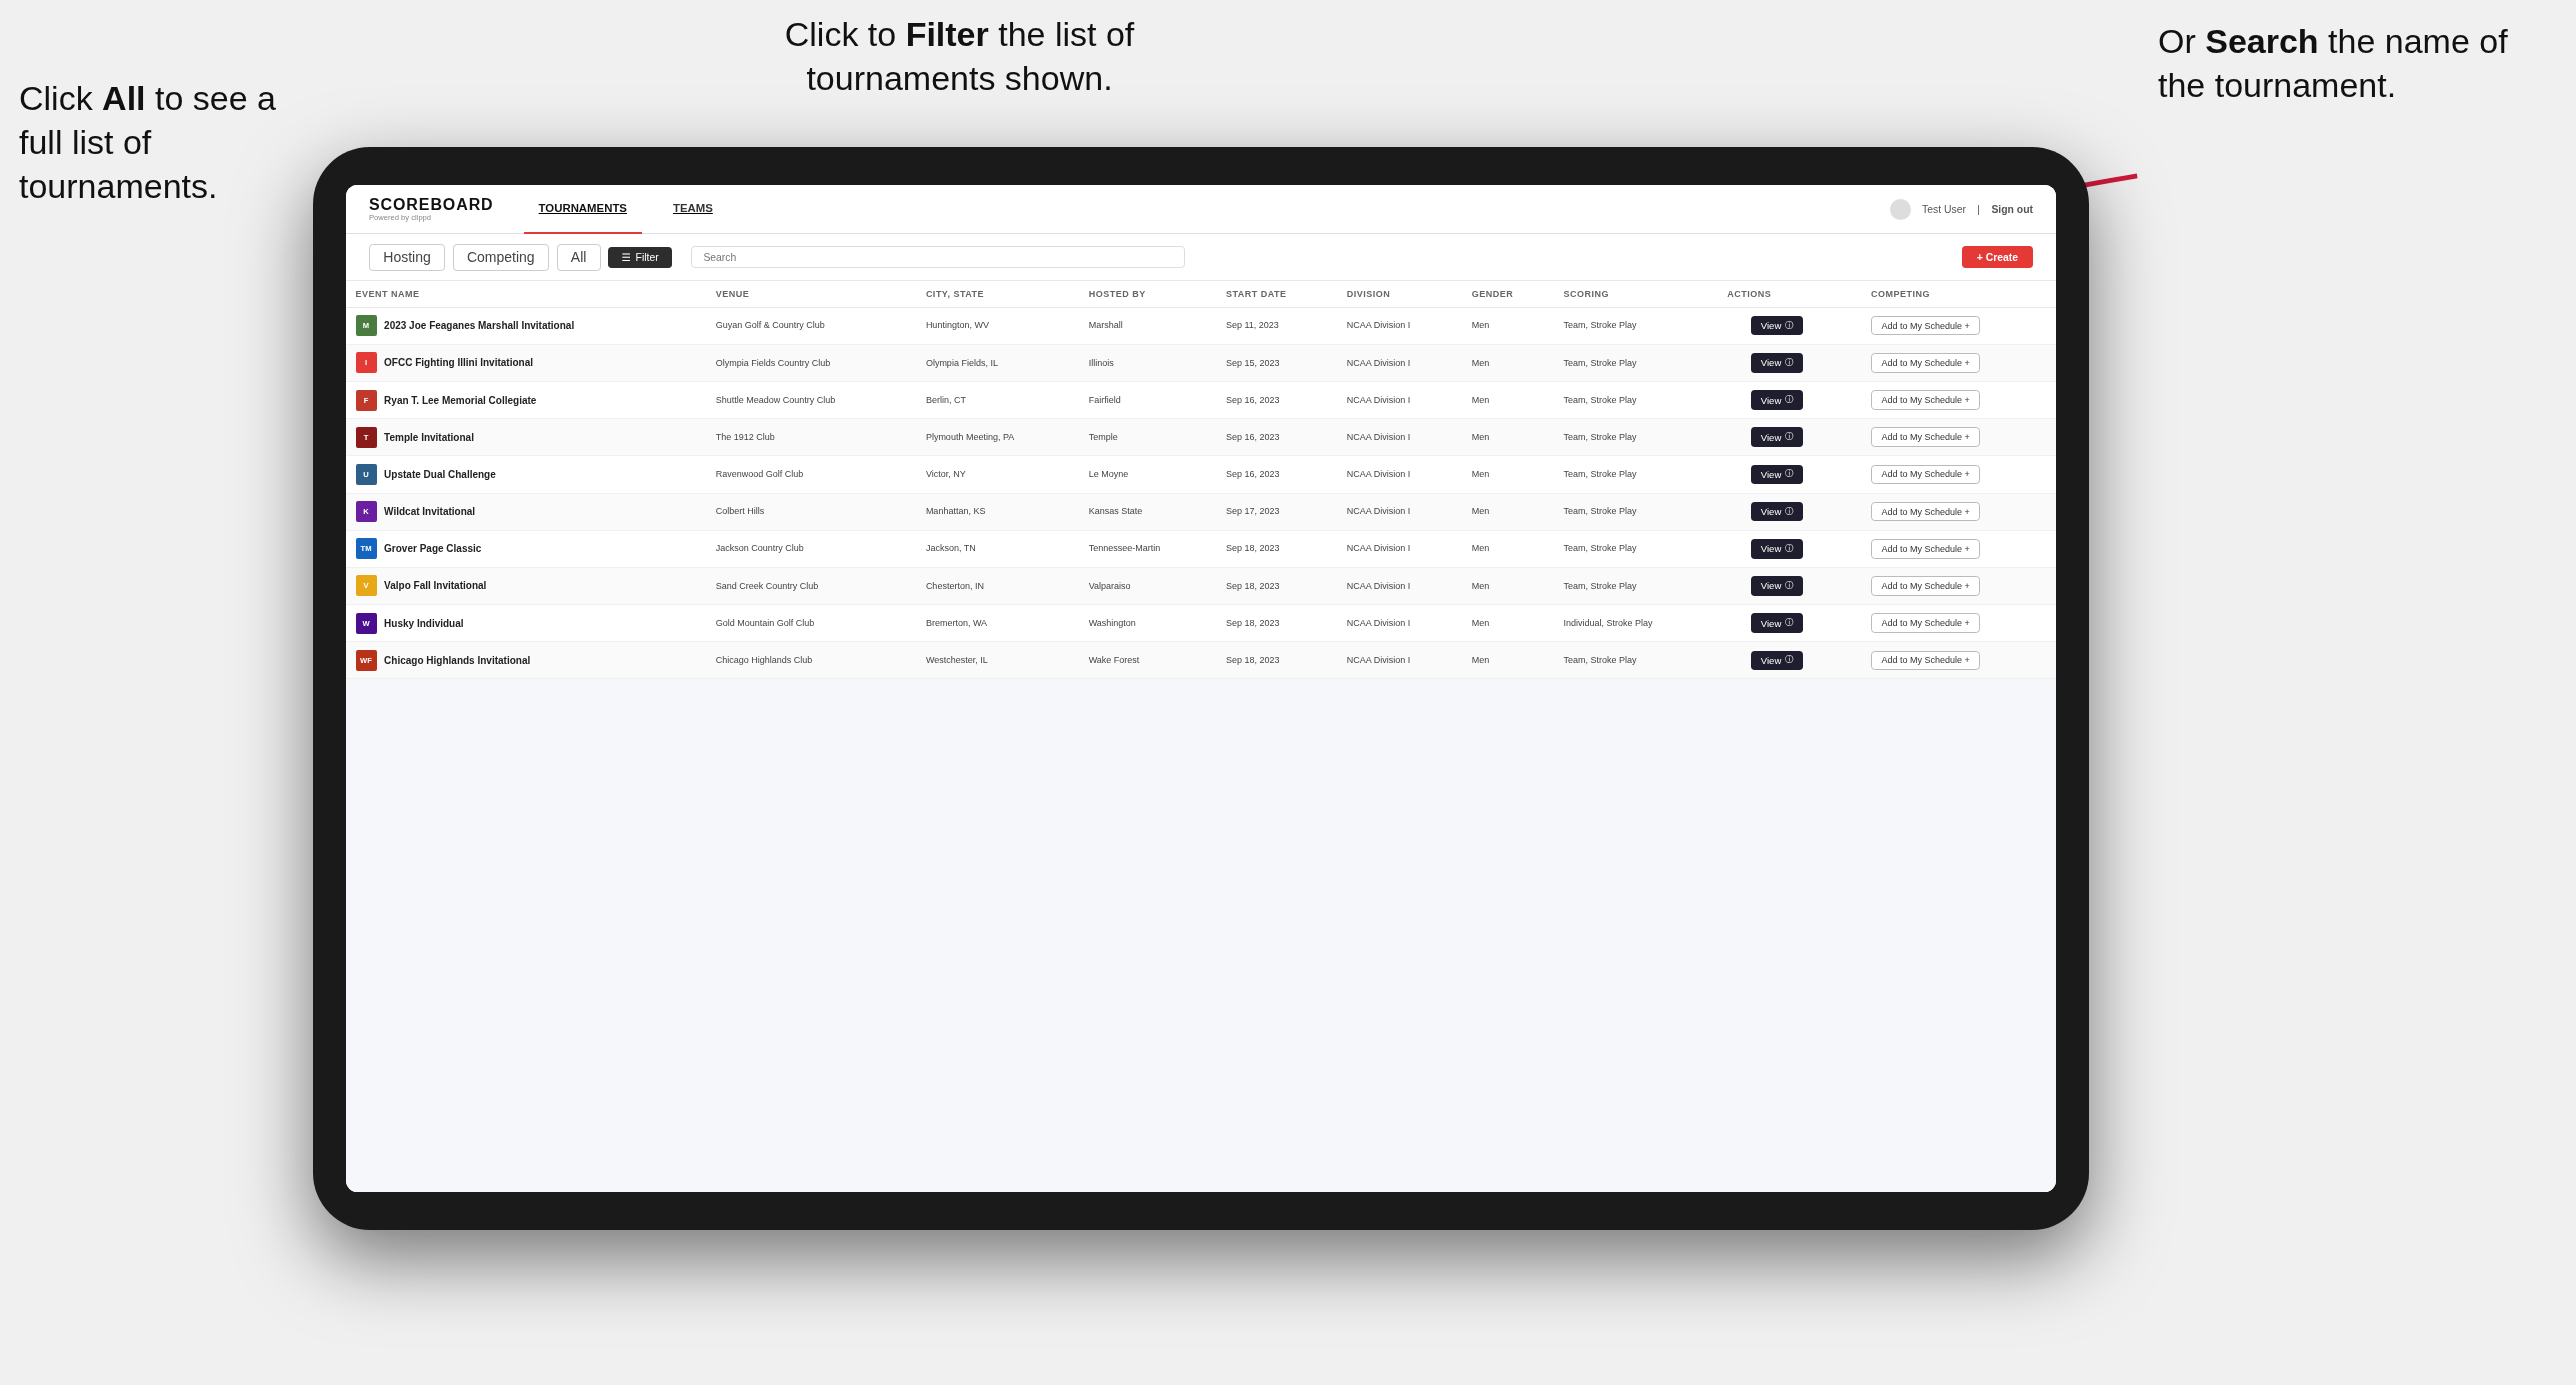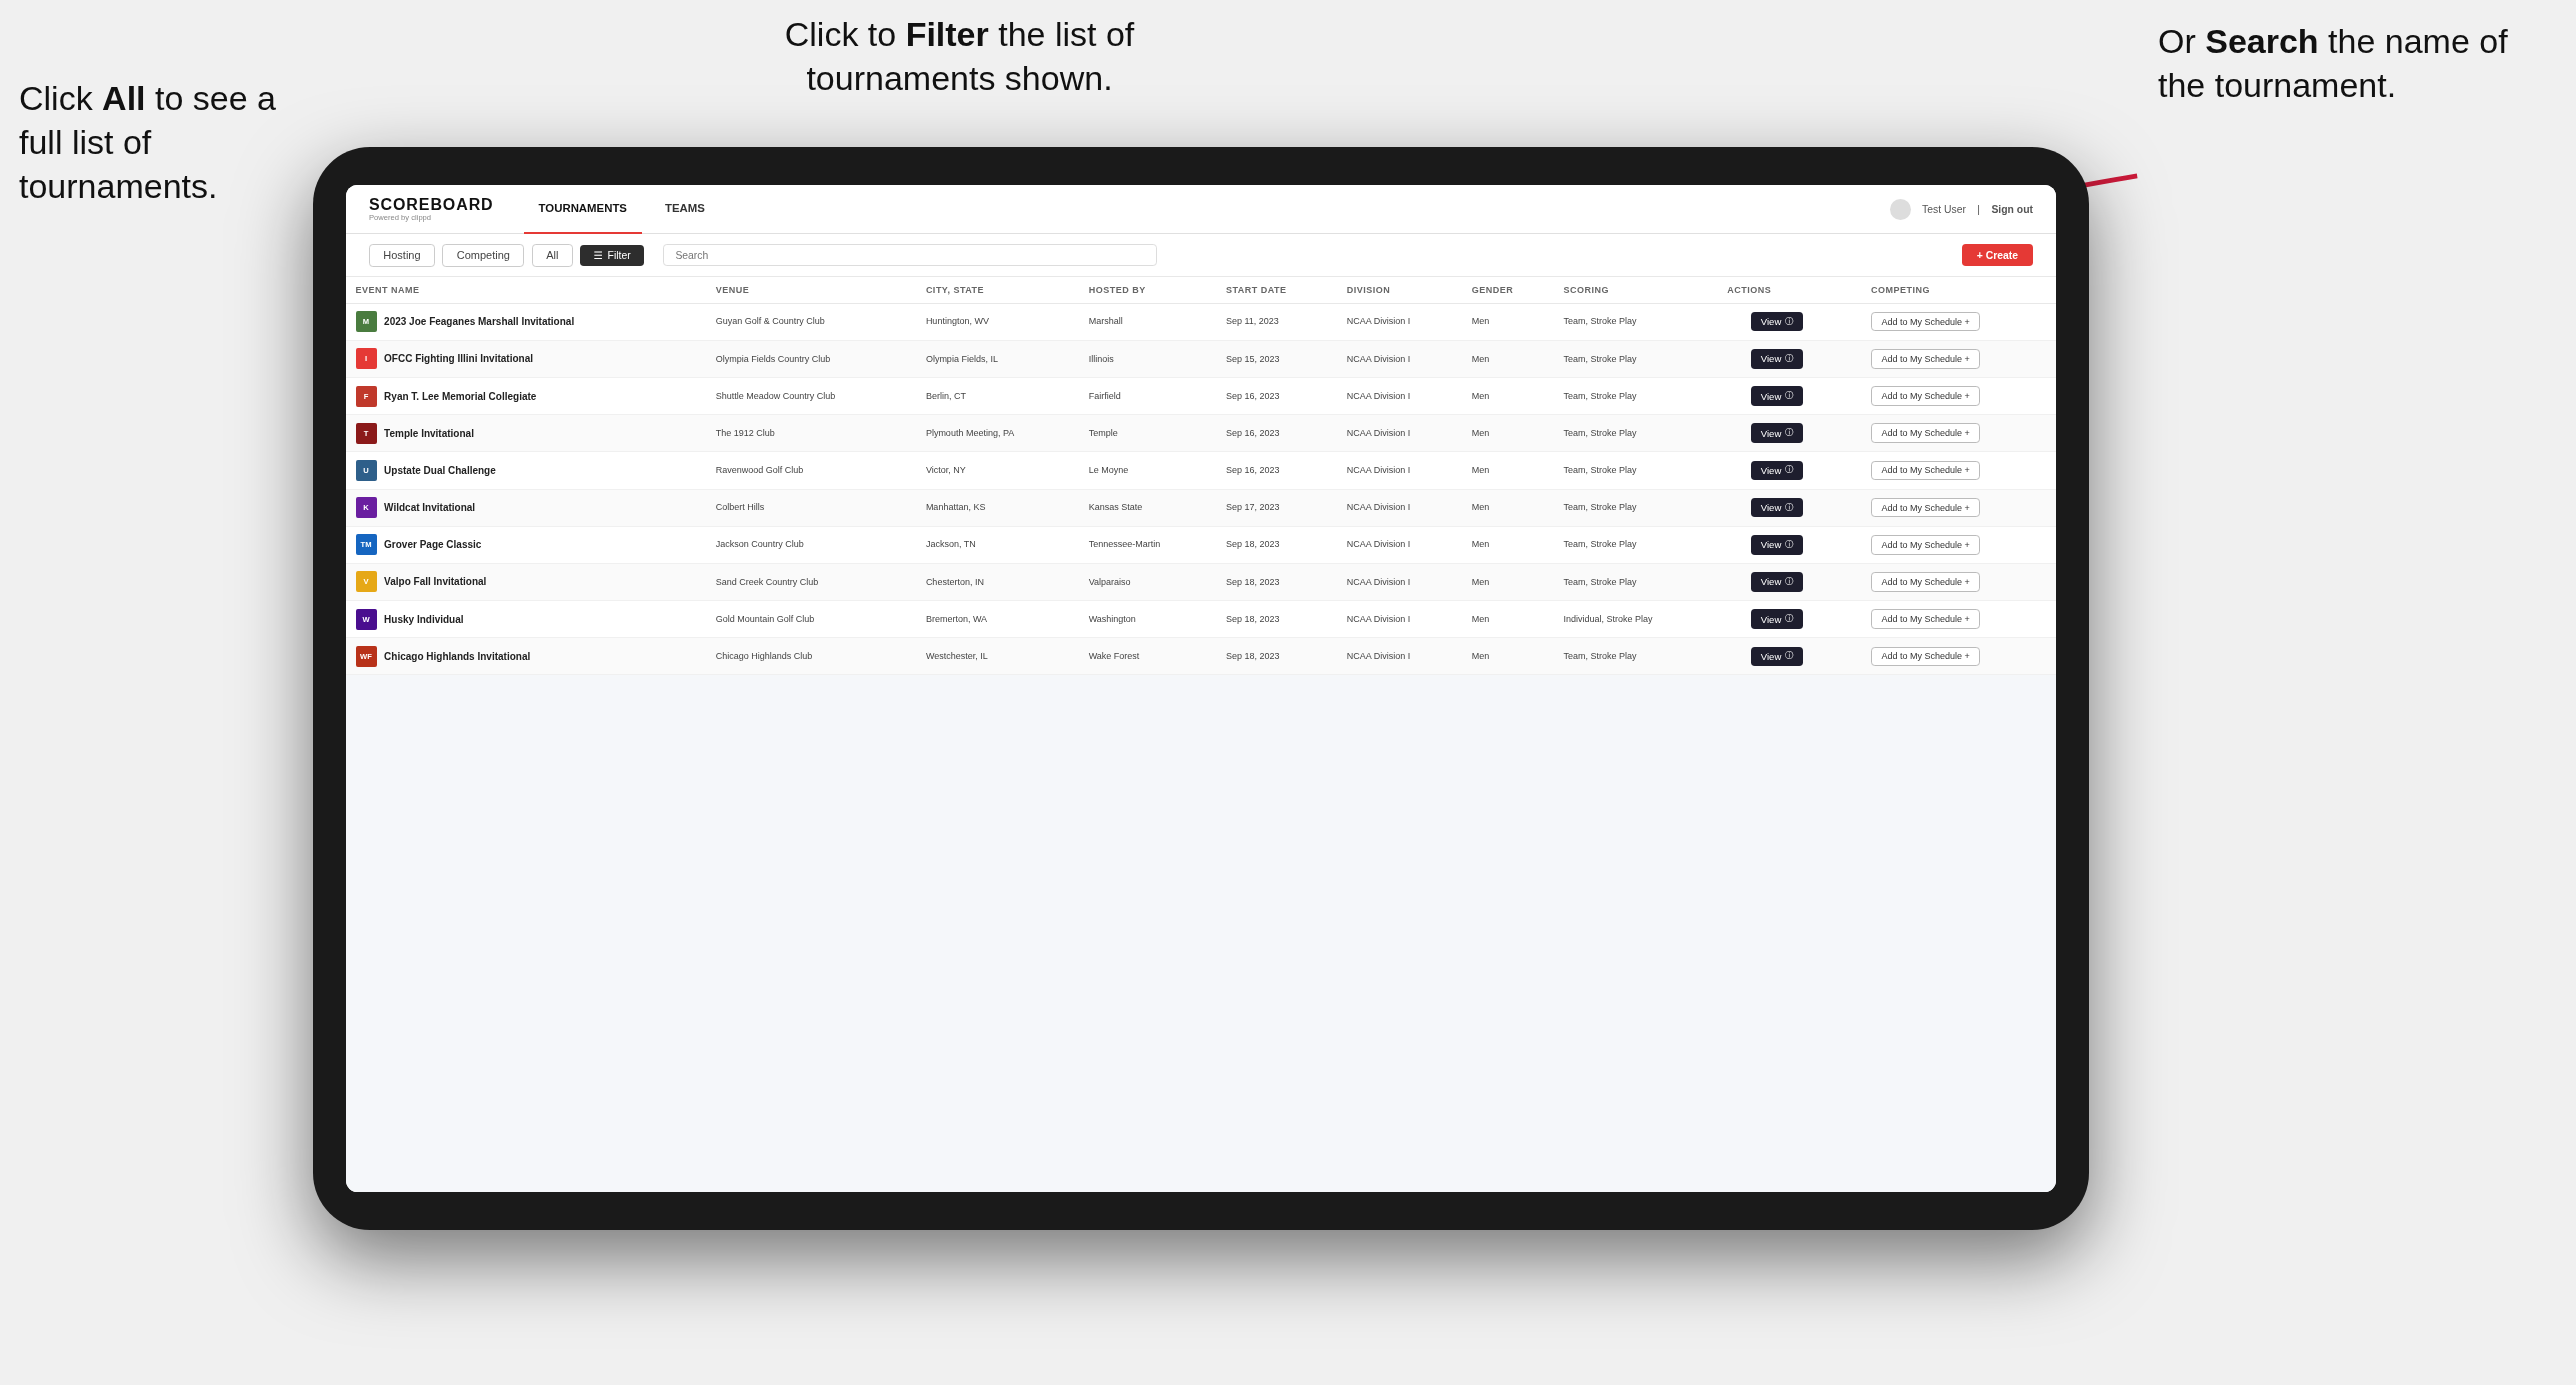--- a/index.html
+++ b/index.html
@@ -93,22 +93,23 @@
       letter-spacing: 0.9px;
       color: #111;
     }
     .logo-sub {
       font-size: 7.6px;
       color: #888;
       margin-top: -1.9px;
     }
     .nav-links {
       display: flex;
-      gap: 8px;
+      gap: 16px;
       flex: 1;
+      text-decoration: underline;
     }
     .nav-link {
       font-size: 11.4px;
       font-weight: 600;
       color: #333;
       padding: 0 15px;
       height: 49px;
       display: flex;
       align-items: center;
       text-decoration: none;
@@ -141,21 +142,21 @@
       align-items: center;
       gap: 7.6px;
       border-bottom: 0.9px solid #e8e8e8;
       flex-shrink: 0;
     }
     .tab-btn {
       padding: 4.7px 13.3px;
       border-radius: 3.8px;
       border: 0.9px solid #ccc;
       background: #fff;
-      font-size: 11px;
+      font-size: 14px;
       cursor: pointer;
       color: #444;
     }
     .filter-btn {
       background: #2d2d2d;
       color: #fff;
       border: none;
       padding: 4.7px 13.3px;
       border-radius: 3.8px;
       font-size: 10.4px;

